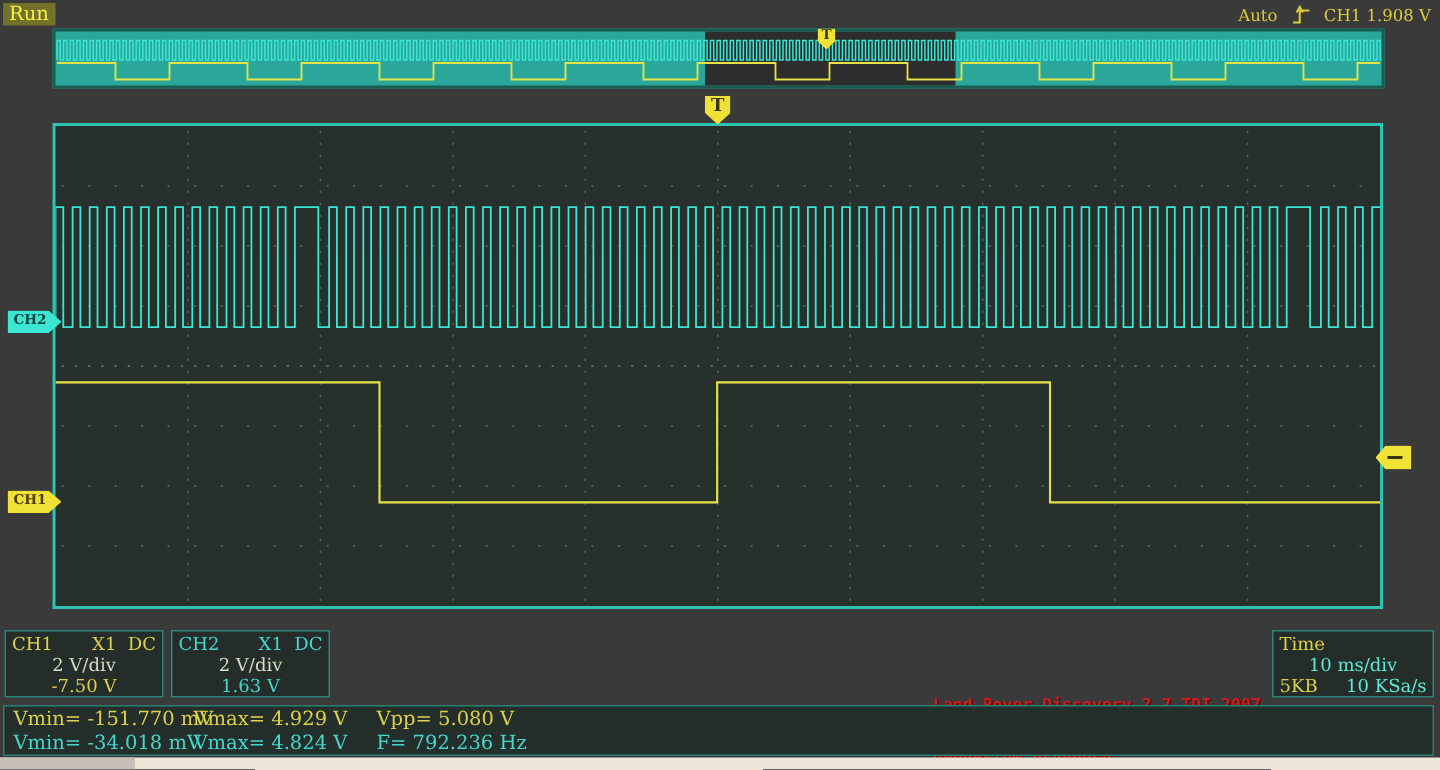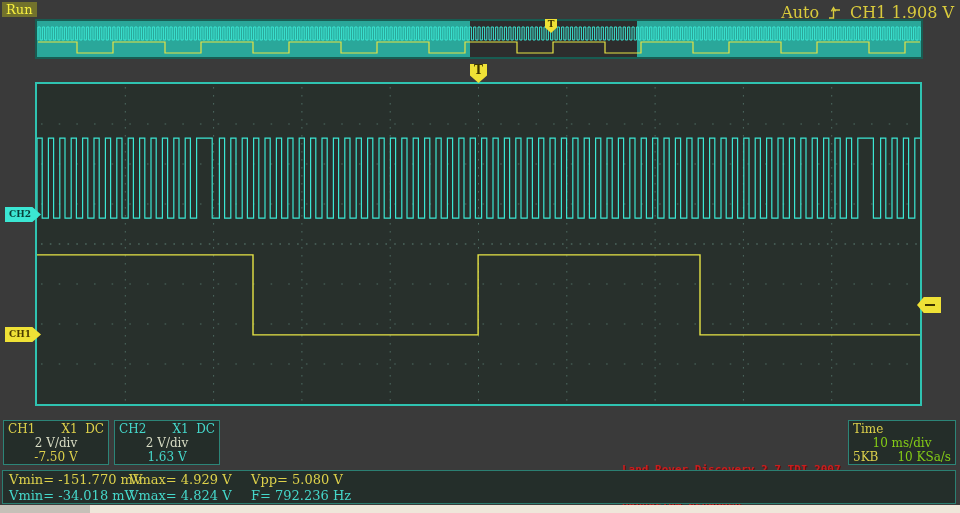--- a/index.html
+++ b/index.html
@@ -16,21 +16,21 @@
   
   .run-badge{
     left:2px;top:2px;
     background:#72722c;color:#f7ef3f;
     font-size:13px;line-height:15px;
     padding:0 4px;
   }
   .trig-status{
     top:3px;right:6px;
     display:flex;align-items:center;gap:9px;
-    color:#d9cb3c;font-size:16px;
+    color:#d9cb3c;font-size:11px;
   }
 
   
   .overview{
     left:35px;top:19px;width:884px;height:36px;
     background:#2aa79a;border:2px solid #185c52;
   }
   .overview .win{position:absolute;top:0;height:36px;background:#2d2d2d;}
   .overview svg{position:absolute;left:0;top:0;}
 
@@ -72,21 +72,21 @@
     top:420px;width:106px;height:45px;
     background:#242d29;border:1px solid #2c8578;
     font-size:12px;line-height:14px;
     padding:1px 4px;box-sizing:border-box;
   }
   .panel .row{display:flex;justify-content:space-between;white-space:pre;}
   .panel .r{text-align:center;white-space:pre;}
   .ch1-col{color:#ddd14b;}
   .ch2-col{color:#45d8cb;}
   .pale{color:#d8dcc4;}
-  .white{color:#84cc16;}
+  .white{color:#5eead4;}
 
   .annotation{
     left:622px;top:442px;
     color:#c81e1e;
     font-family:"DejaVu Sans Mono",monospace;
     font-weight:bold;font-size:11px;line-height:11px;
     text-shadow:1px 1px 0 #5a0f0f;
     white-space:pre;
   }
 

